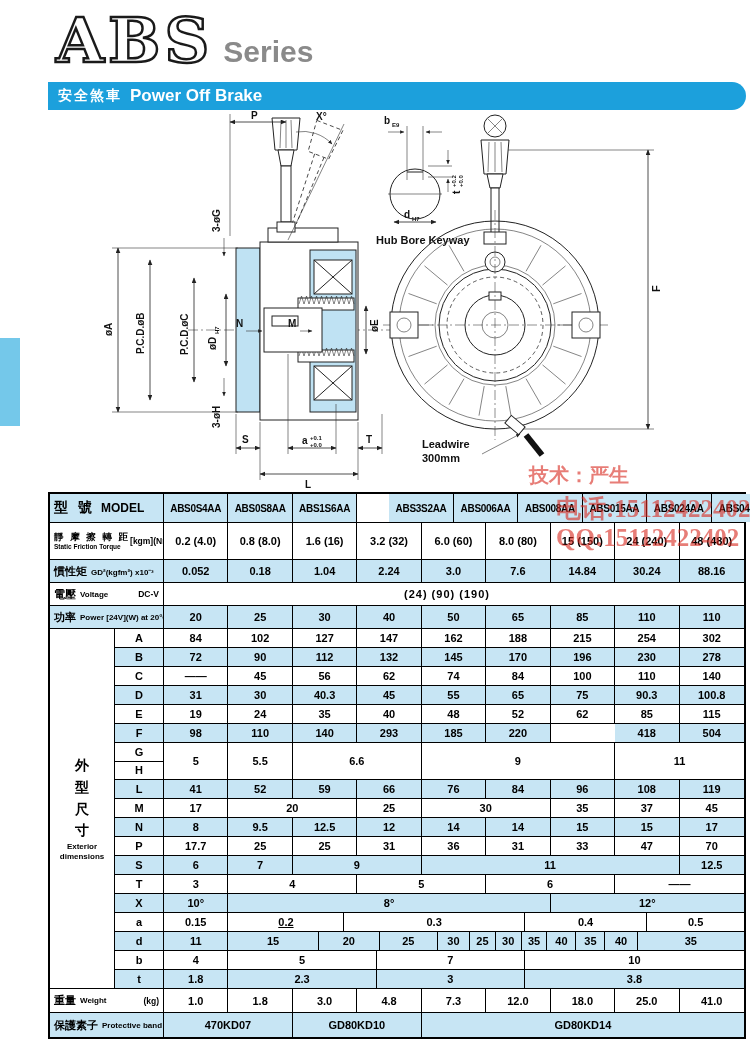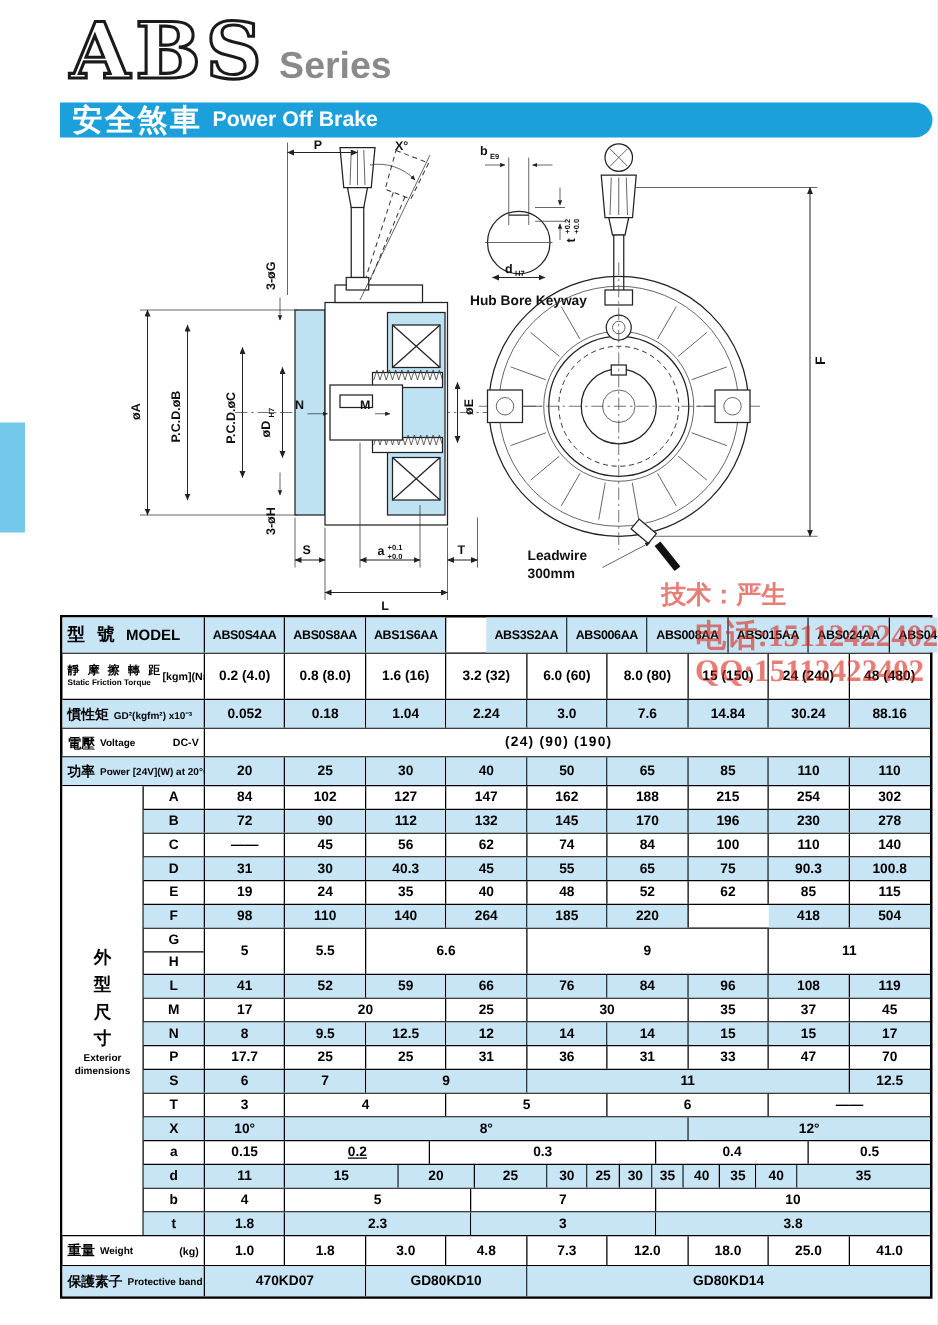--- a/index.html
+++ b/index.html
@@ -7,21 +7,21 @@
         font-family:"Liberation Sans",sans-serif;overflow:hidden;}
 
   
   .title-wrap{position:absolute;left:56px;top:8px;display:flex;align-items:baseline;}
   .abs-word{font-family:"DejaVu Serif",serif;font-weight:bold;font-size:62px;line-height:1.05;
             color:#ffffff;-webkit-text-stroke:2.5px #1a1a1a;letter-spacing:4px;}
   .series-word{font-size:30px;font-weight:bold;color:#8a8a8a;margin-left:10px;}
 
   .banner{position:absolute;left:48px;top:82px;width:698px;height:28px;background:#1ca0dc;
           border-radius:0 15px 15px 0;display:flex;align-items:center;color:#fff;}
-  .banner .bzh{font-size:24px;font-weight:bold;margin:0 8px 0 10px;letter-spacing:2px;}
+  .banner .bzh{font-size:14px;font-weight:bold;margin:0 8px 0 10px;letter-spacing:2px;}
   .banner .ben{font-size:17px;font-weight:bold;}
 
   .side-tab{position:absolute;left:0;top:338px;width:20px;height:88px;background:#74c8ea;}
 
   
   .drawing{position:absolute;left:48px;top:110px;width:650px;height:382px;}
   .drawing svg{width:100%;height:100%;}
   .drawing text{font-family:"Liberation Sans",sans-serif;font-weight:bold;fill:#111;font-size:10px;}
   .drawing text.tiny{font-size:6px;}
   .drawing text.cap{font-size:11px;}
@@ -425,21 +425,21 @@
             <div class="cell" style="width: 64.44px;">52</div>
             <div class="cell" style="width: 64.44px;">62</div>
             <div class="cell" style="width: 64.44px;">85</div>
             <div class="cell" style="width: 64.44px;">115</div>
           </div>
           <div class="t-row" style="height: 18px;">
             <div class="cell lk shaded">F</div>
             <div class="cell shaded" style="width: 64.44px;">98</div>
             <div class="cell shaded" style="width: 64.44px;">110</div>
             <div class="cell shaded" style="width: 64.44px;">140</div>
-            <div class="cell shaded" style="width: 64.44px;">264</div>
+            <div class="cell shaded" style="width: 64.44px;">293</div>
             <div class="cell shaded" style="width: 64.44px;">185</div>
             <div class="cell shaded" style="width: 64.44px;">220</div>
             <div class="cell shaded" style="width: 64.44px; margin-top: 46px;">260</div>
             <div class="cell shaded" style="width: 64.44px;">418</div>
             <div class="cell shaded" style="width: 64.44px;">504</div>
           </div>
           <div class="t-row" style="height: 36px;">
             <div class="letter-stack">
               <div class="topl">G</div>
               <div class="botl">H</div>

